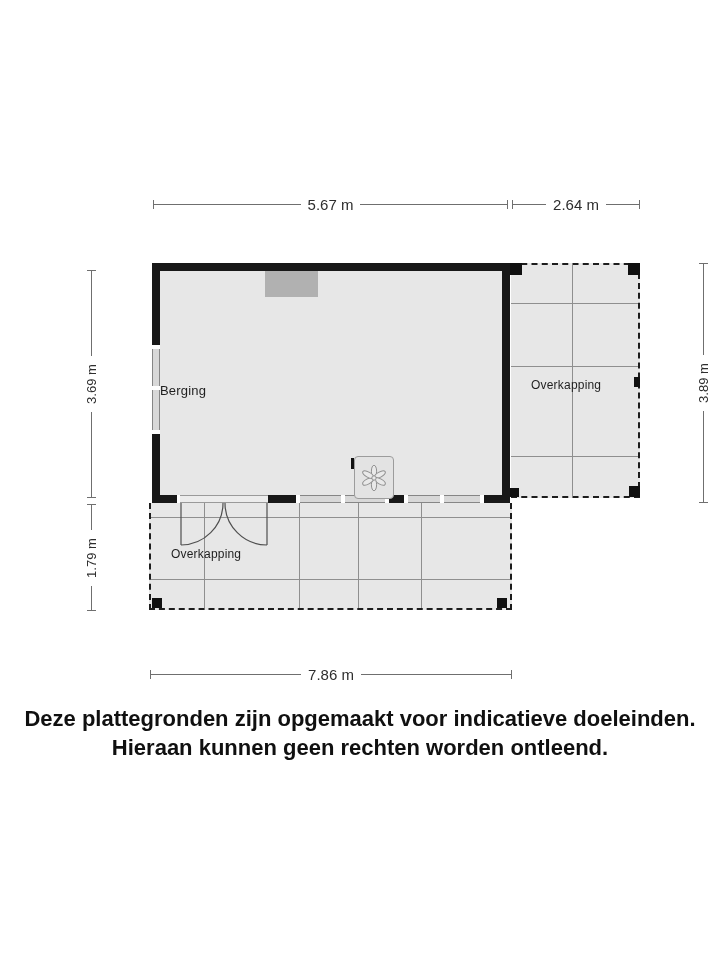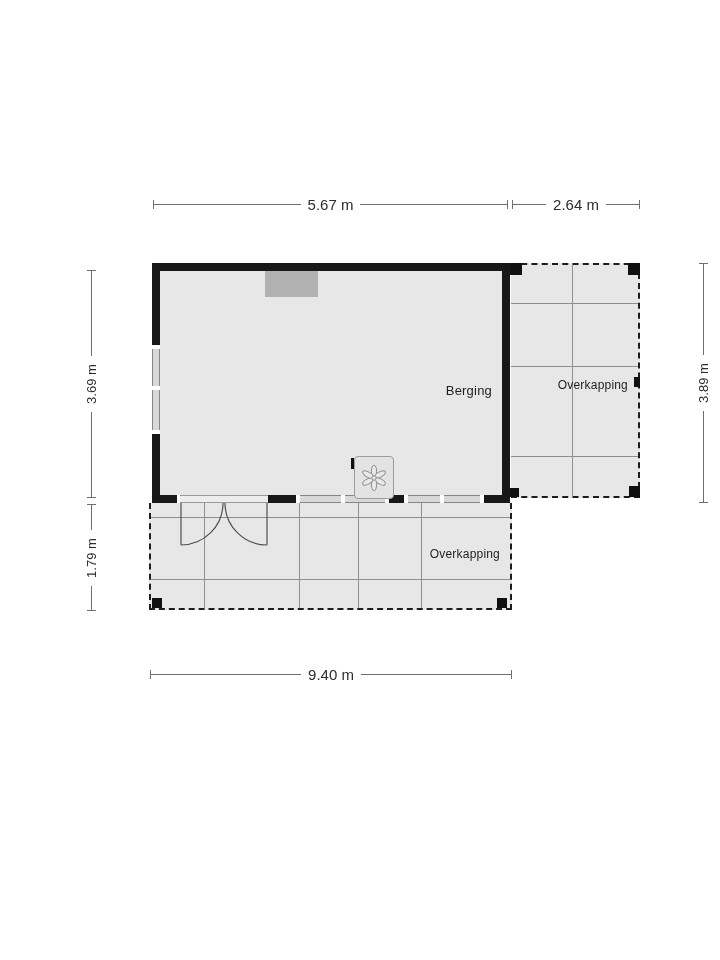--- a/index.html
+++ b/index.html
@@ -22,24 +22,24 @@
 
   
   .berging{position:absolute;left:152px;top:263px;width:358px;height:240px;
      box-sizing:border-box;border:8px solid #181818;background:#e7e7e7;}
   .overk{position:absolute;background:#e7e7e7;}
   .overk-right{left:511px;top:263px;width:129px;height:235px;box-sizing:border-box;
      border:2px dashed #1d1d1d;border-left:none;}
   .overk-bottom{left:149px;top:503px;width:363px;height:107px;box-sizing:border-box;
      border:2px dashed #1d1d1d;border-top:none;}
 
-  .room-label{position:absolute;left:0;right:10px;text-align:right;color:#1f1f1f;
+  .room-label{position:absolute;left:0;right:10px;text-align:left;color:#1f1f1f;
      letter-spacing:.2px;}
   .lbl-berging{top:112px;font-size:13px;}
-  .lbl-ov{font-size:12px;}
+  .lbl-ov{font-size:12px;padding-left:20px;}
 
   .grid-h{position:absolute;left:0;right:0;height:1px;background:#8f8f8f;}
   .grid-v{position:absolute;top:0;bottom:0;width:1px;background:#8f8f8f;}
   .sq{position:absolute;background:#101010;}
 
   
   .wwin{position:absolute;background:#d8d8d8;box-sizing:border-box;}
   .wwin.hor{height:8px;top:224px;border-top:1px solid #868686;border-bottom:1px solid #868686;}
   .wwin.ver{width:8px;left:-8px;border-left:1px solid #868686;border-right:1px solid #868686;}
   .wsep{position:absolute;background:#ffffff;}
@@ -108,21 +108,21 @@
     <div class="dlabel">
         <span>3.89 m</span>
       </div>
     <div class="dline"></div>
     <div class="tickh"></div>
   </div>
 
   <div class="dimh" style="left:150px;top:667px;width:362px;">
     <div class="tickv"></div>
     <div class="dline"></div>
-    <div class="dlabel">9.40 m</div>
+    <div class="dlabel">7.86 m</div>
     <div class="dline"></div>
     <div class="tickv"></div>
   </div>
 
   <div class="overk overk-right">
     <div class="grid-h" style="top:38px;"></div>
     <div class="grid-h" style="top:101px;"></div>
     <div class="grid-h" style="top:191px;"></div>
     <div class="grid-v" style="left:61px;"></div>
     <div class="sq" style="left:-1px;top:-2px;width:12px;height:12px;"></div>
@@ -187,14 +187,18 @@
 
   <svg class="doorsvg" width="110" height="58" viewBox="0 0 110 58">
     <g stroke="#4f4f4f" stroke-width="1.2" fill="none">
       <line x1="11" y1="8" x2="11" y2="50"></line>
       <line x1="97" y1="8" x2="97" y2="50"></line>
       <path d="M11 50 A42 42 0 0 0 53 8"></path>
       <path d="M97 50 A42 42 0 0 1 55 8"></path>
     </g>
   </svg>
 
+  <div class="disclaimer">
+    <div>Deze plattegronden zijn opgemaakt voor indicatieve doeleinden.</div>
+    <div>Hieraan kunnen geen rechten worden ontleend.</div>
+  </div>
 
 </div>
 
 </body></html>

